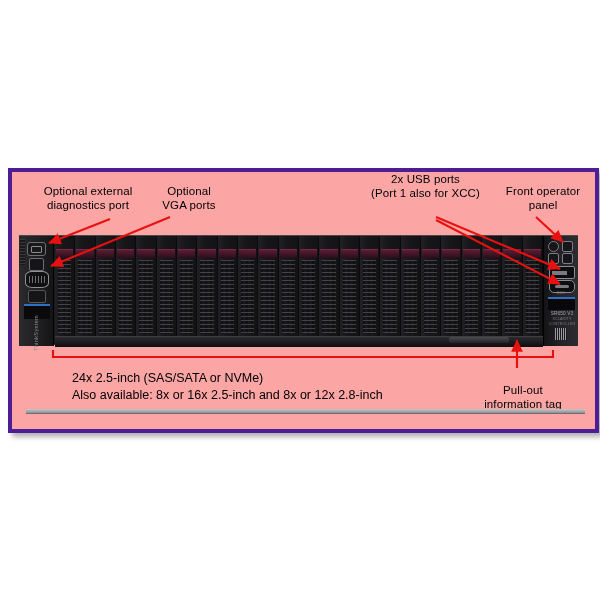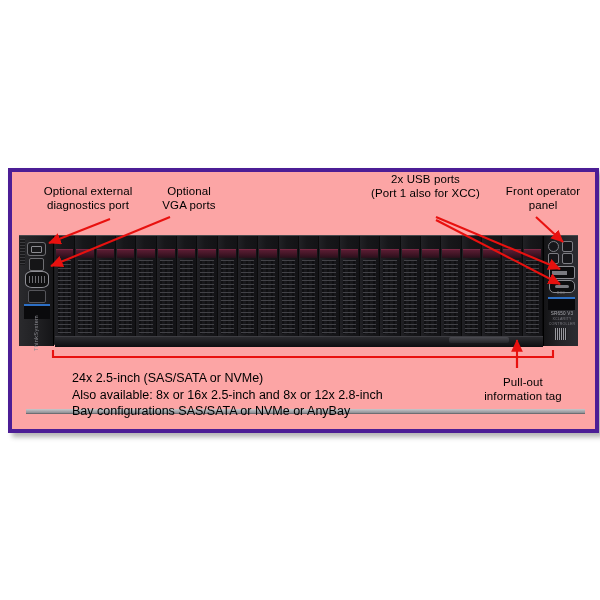--- a/index.html
+++ b/index.html
@@ -17,21 +17,21 @@
   }
 
   
   .note{position:absolute;font-size:11.5px;line-height:13.5px;color:#000;
         text-align:center;white-space:pre-line;letter-spacing:0.1px;}
 
   #note-diag{left:10px;top:13px;width:132px;}
   #note-vga{left:134px;top:13px;width:86px;}
   #note-usb{left:336px;top:1px;width:155px;}
   #note-fop{left:484px;top:13px;width:94px;}
-  #note-tag{left:452px;top:204px;width:118px;}
+  #note-tag{left:452px;top:212px;width:118px;}
 
   .caption{position:absolute;left:60px;top:186px;width:420px;
            font-size:12.5px;line-height:16.5px;color:#000;margin-top:12px;}
   .caption div{white-space:nowrap;}
 
   
   svg.overlay{position:absolute;left:0;top:0;width:583px;height:257px;
               pointer-events:none;overflow:visible;}
 
   
@@ -389,21 +389,20 @@
         </div>
         <div class="qr"></div>
       </div>
 
       <div class="server-base"></div>
     </div>
 
     <div class="caption">
       <div>24x 2.5-inch (SAS/SATA or NVMe)</div>
       <div>Also available: 8x or 16x 2.5-inch and 8x or 12x 2.8-inch</div>
-      <div>Bay configurations SAS/SATA or NVMe or AnyBay</div>
     </div>
 
     <svg class="overlay" viewBox="0 0 583 257">
       <defs>
         <marker id="ah" markerWidth="7" markerHeight="7" refX="5.6" refY="2.8" orient="auto" markerUnits="strokeWidth">
           <path d="M0,0 L6,2.8 L0,5.6 z" fill="#e8110f"></path>
         </marker>
       </defs>
       <g stroke="#e8110f" stroke-width="2.1" fill="none" marker-end="url(#ah)">
         <line x1="98" y1="47" x2="37" y2="71"></line>

